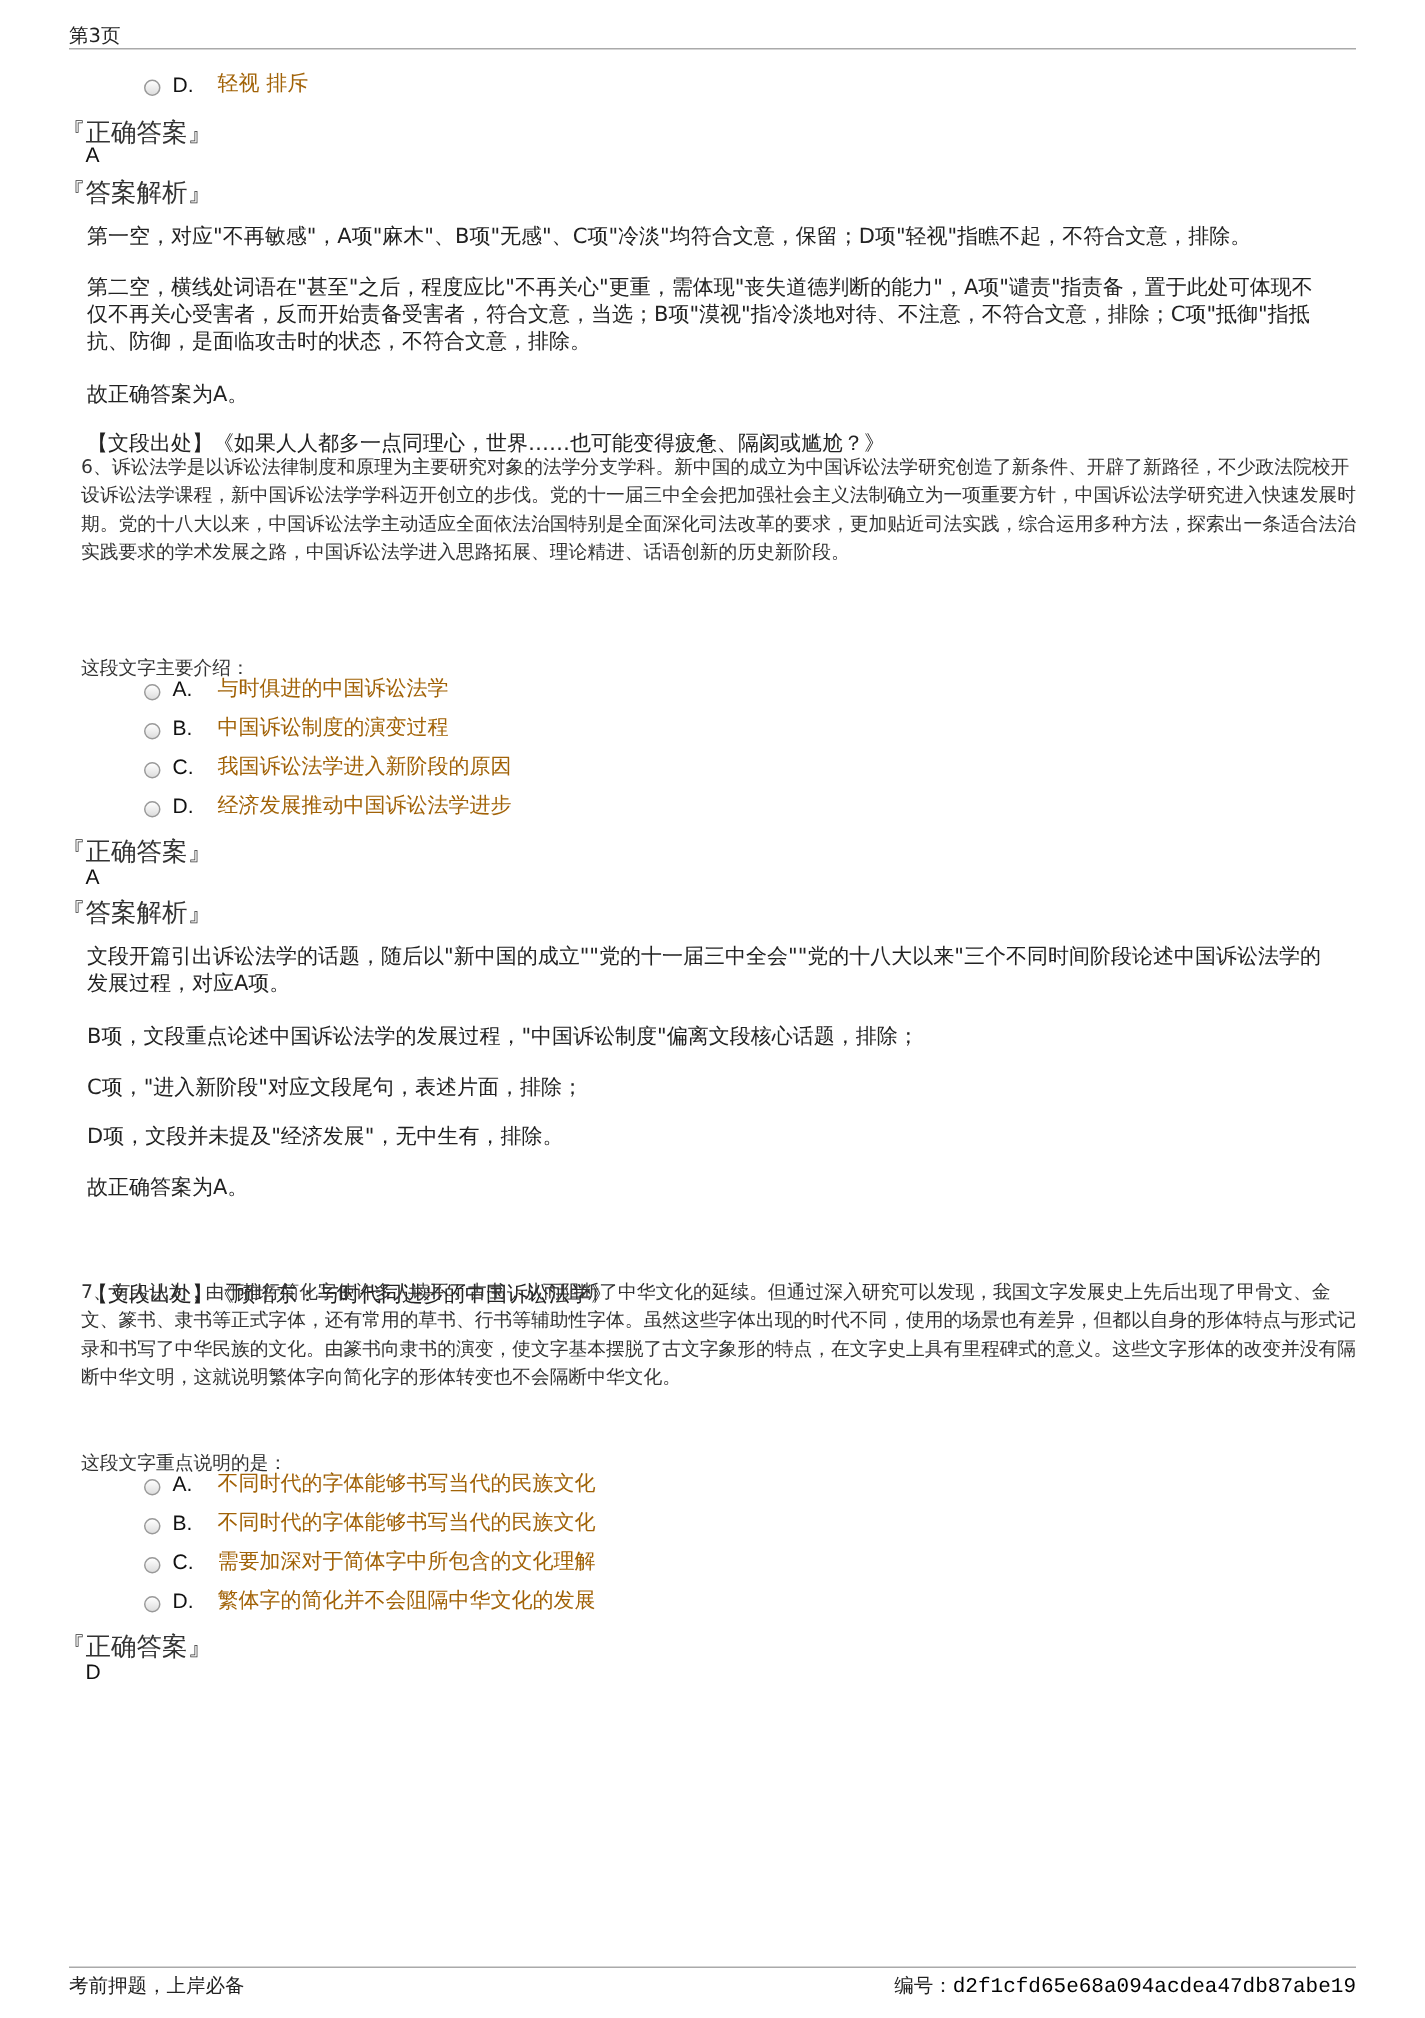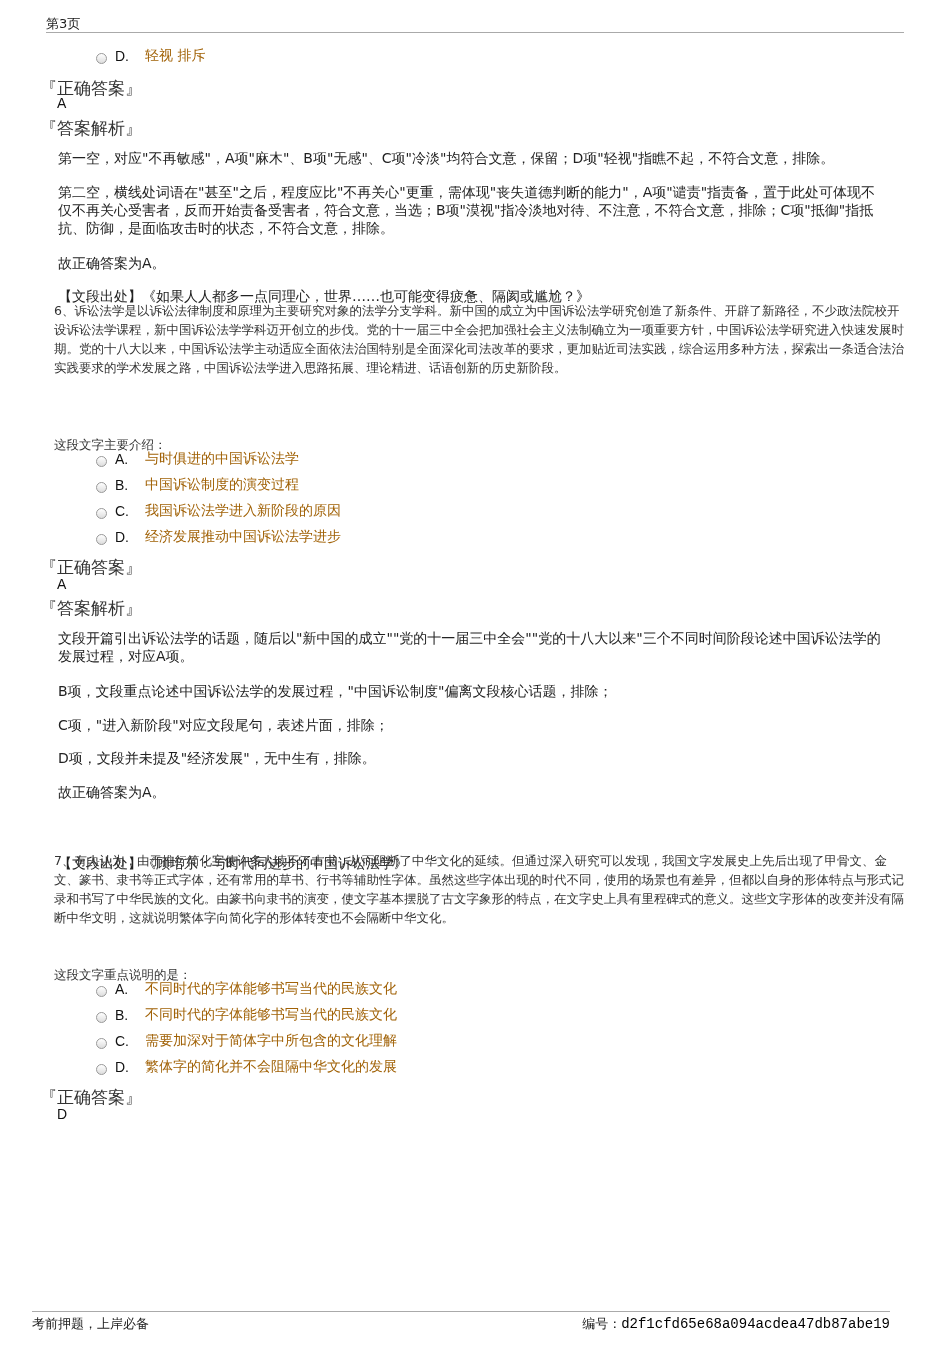--- a/index.html
+++ b/index.html
@@ -9,21 +9,21 @@
     color: #222;
   }
   .header {
     position: absolute; left: 46px; top: 14px; width: 858px; height: 18px;
     border-bottom: 1px solid #aaa;
     font-size: 13px; color: #222;
   }
   .header .left { position: absolute; left: 0; top: 1px; }
   .header .right { position: absolute; right: 0; top: 1px; }
   .footer {
-    position: absolute; left: 32px; top: 1311px; width: 858px;
+    position: absolute; left: 46px; top: 1311px; width: 858px;
     border-top: 1px solid #aaa; font-size: 13px; color: #222; text-align: right;
   }
   .footer .left { position: absolute; left: 0; top: 3px; }
   .footer .right { position: absolute; right: 0; top: 3px; }
   .footer .right .code { font-family: Liberation Mono, monospace; font-size: 14px; color: #000000; }
   .opt { position: absolute; left: 96px; font-size: 14px; display: flex; align-items: center; }
   .radio {
     width: 9px; height: 9px; border-radius: 50%;
     border: 1px solid #999; background: linear-gradient(#fff,#ddd);
     margin-right: 8px; margin-top: 5px; display: inline-block;

